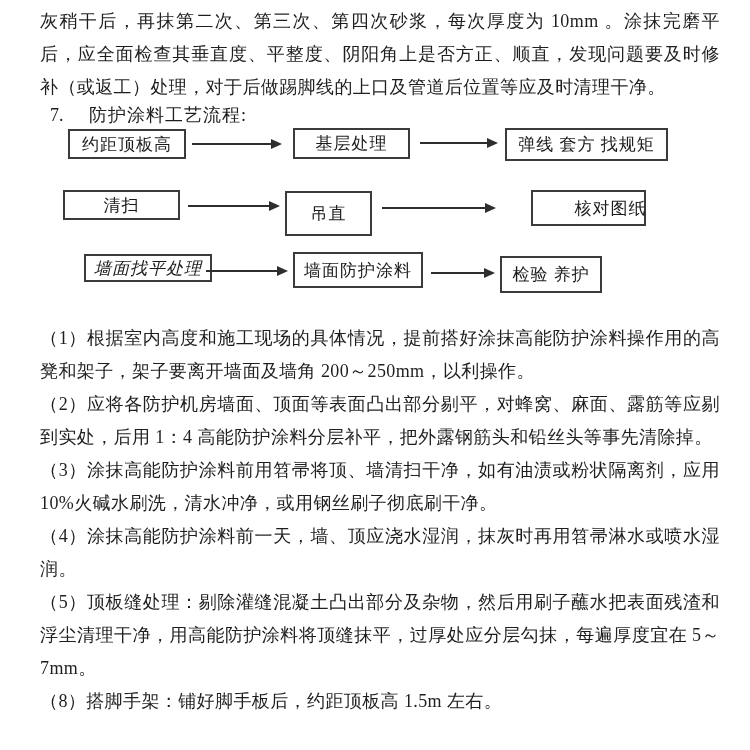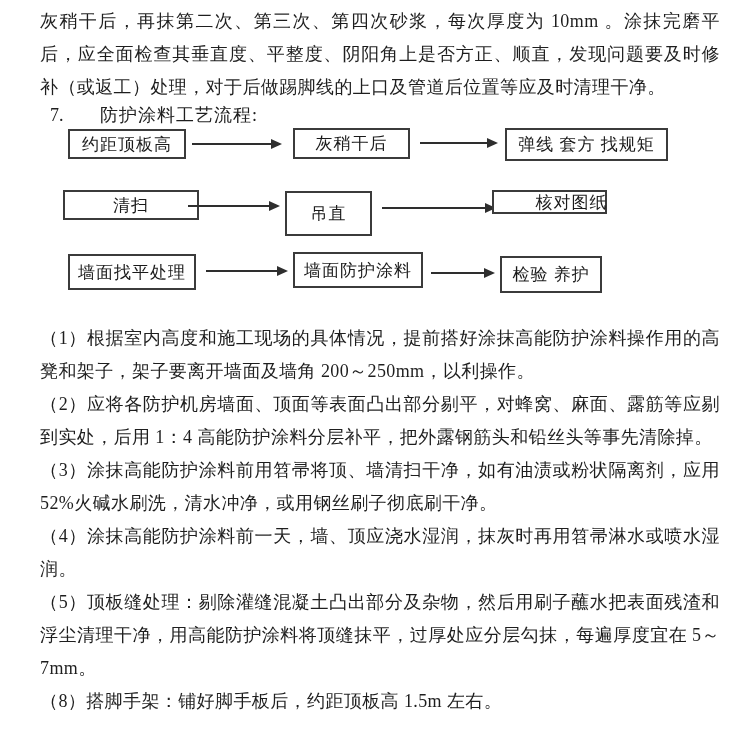--- a/index.html
+++ b/index.html
@@ -23,21 +23,21 @@
     color:#1e1e1e;
   }
   .heading{
     margin:0;
     height:24px;
     line-height:22px;
     font-size:18px;
     white-space:nowrap;
   }
   .heading .num{display:inline-block;margin-left:10px;}
-  .heading .ttl{display:inline-block;margin-left:32px;letter-spacing:1px;}
+  .heading .ttl{display:inline-block;margin-left:21px;letter-spacing:1px;}
   
   .flowchart{
     position:relative;
     width:750px;
     height:170px;
     margin-left:-40px;
   }
   .fbox{
     position:absolute;
     box-sizing:border-box;
@@ -60,24 +60,24 @@
     right:-2px;top:-6px;
     width:0;height:0;
     border-left:11px solid #2e2e2e;
     border-top:5px solid transparent;
     border-bottom:5px solid transparent;
   }
   
   .b1{left:68px;top:1px;width:118px;height:30px;}
   .b2{left:293px;top:0px;width:117px;height:31px;}
   .b3{left:505px;top:0px;width:163px;height:33px;text-align:right;}
-  .b4{left:63px;top:62px;width:136px;height:30px;}
+  .b4{left:63px;top:62px;width:117px;height:30px;}
   .b5{left:285px;top:63px;width:87px;height:45px;}
-  .b6{left:492px;top:62px;width:115px;height:24px;padding-left:44px;}
-  .b7{left:68px;top:126px;width:128px;height:36px;}
+  .b6{left:531px;top:62px;width:115px;height:36px;padding-left:44px;}
+  .b7{left:84px;top:126px;width:128px;height:28px;font-style:italic;}
   .b8{left:293px;top:124px;width:130px;height:36px;}
   .b9{left:500px;top:128px;width:102px;height:37px;}
   .a1{left:192px;top:15px;width:88px;}
   .a2{left:420px;top:14px;width:76px;}
   .a3{left:188px;top:77px;width:90px;}
   .a4{left:382px;top:79px;width:112px;}
   .a5{left:206px;top:142px;width:80px;}
   .a6{left:431px;top:144px;width:62px;}
   .body-block{margin-top:24px;}
 </style>
@@ -89,39 +89,39 @@
   <p class="para">灰稍干后，再抹第二次、第三次、第四次砂浆，每次厚度为 10mm 。涂抹完磨平后，应全面检查其垂直度、平整度、阴阳角上是否方正、顺直，发现问题要及时修补（或返工）处理，对于后做踢脚线的上口及管道后位置等应及时清理干净。</p>
 
   <div class="heading">
     <span class="num">7.</span>
     <span class="ttl">防护涂料工艺流程:</span>
   </div>
 
   <div class="flowchart">
     <div class="fbox b1">约距顶板高</div>
     <div class="arrow a1"></div>
-    <div class="fbox b2">灰稍干后</div>
+    <div class="fbox b2">基层处理</div>
     <div class="arrow a2"></div>
     <div class="fbox b3">弹线 套方 找规矩</div>
 
     <div class="fbox b4">清扫</div>
     <div class="arrow a3"></div>
     <div class="fbox b5">吊直</div>
     <div class="arrow a4"></div>
     <div class="fbox b6">核对图纸</div>
 
     <div class="fbox b7">墙面找平处理</div>
     <div class="arrow a5"></div>
     <div class="fbox b8">墙面防护涂料</div>
     <div class="arrow a6"></div>
     <div class="fbox b9">检验 养护</div>
   </div>
 
   <div class="body-block">
     <p class="para">（1）根据室内高度和施工现场的具体情况，提前搭好涂抹高能防护涂料操作用的高凳和架子，架子要离开墙面及墙角 200～250mm，以利操作。</p>
     <p class="para">（2）应将各防护机房墙面、顶面等表面凸出部分剔平，对蜂窝、麻面、露筋等应剔到实处，后用 1：4 高能防护涂料分层补平，把外露钢筋头和铅丝头等事先清除掉。</p>
-    <p class="para">（3）涂抹高能防护涂料前用笤帚将顶、墙清扫干净，如有油渍或粉状隔离剂，应用 52%火碱水刷洗，清水冲净，或用钢丝刷子彻底刷干净。</p>
+    <p class="para">（3）涂抹高能防护涂料前用笤帚将顶、墙清扫干净，如有油渍或粉状隔离剂，应用 10%火碱水刷洗，清水冲净，或用钢丝刷子彻底刷干净。</p>
     <p class="para">（4）涂抹高能防护涂料前一天，墙、顶应浇水湿润，抹灰时再用笤帚淋水或喷水湿润。</p>
     <p class="para">（5）顶板缝处理：剔除灌缝混凝土凸出部分及杂物，然后用刷子蘸水把表面残渣和浮尘清理干净，用高能防护涂料将顶缝抹平，过厚处应分层勾抹，每遍厚度宜在 5～7mm。</p>
     <p class="para">（8）搭脚手架：铺好脚手板后，约距顶板高 1.5m 左右。</p>
   </div>
 
 </div>
 
 </body></html>

